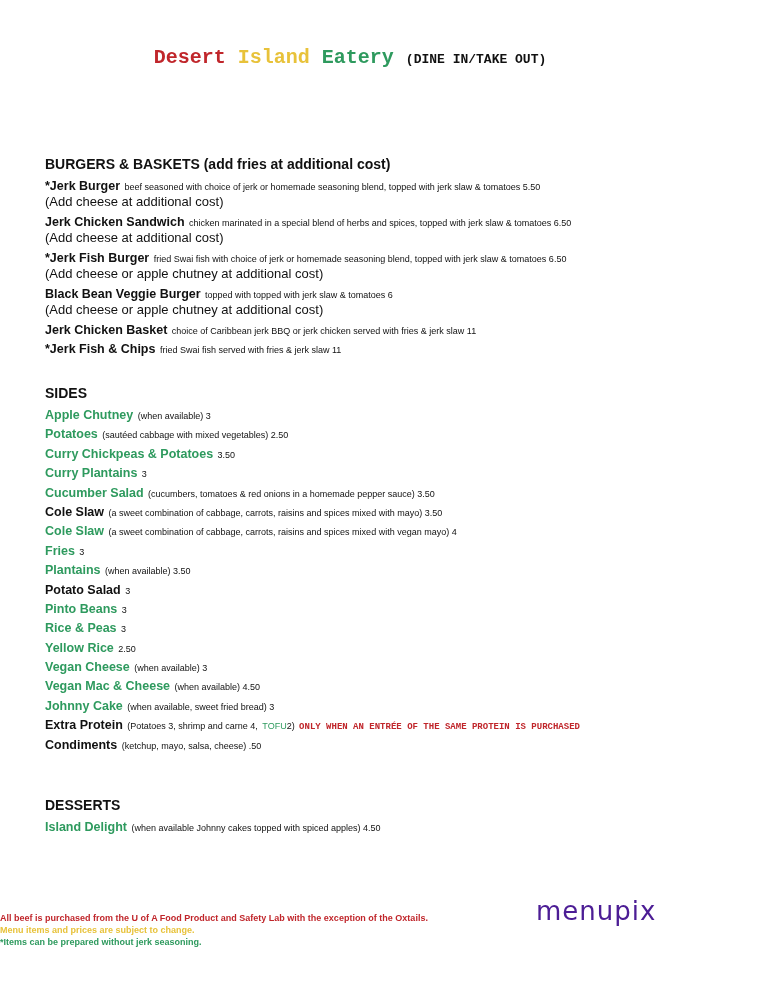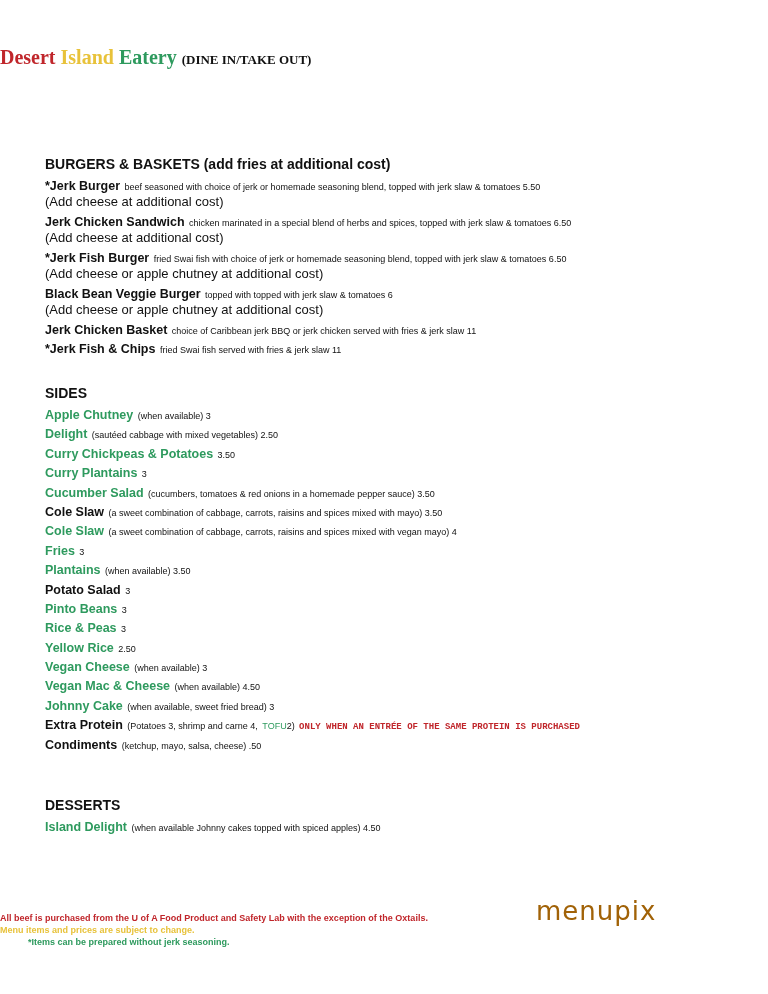--- a/index.html
+++ b/index.html
@@ -1,39 +1,39 @@
 <!DOCTYPE html>
 <html><head>
 <meta charset="utf-8">
 <style>
   html, body { margin: 0; padding: 0; background: #ffffff; }
   body { width: 768px; height: 994px; position: relative; overflow: hidden;
          font-family: "Liberation Sans", "DejaVu Sans", sans-serif; color: #111; }
-  .title { position: absolute; top: 46px; left: 0; width: 700px; 
-           font-family: Liberation Serif, serif; font-weight: bold; font-size: 20px; }
+  .title { position: absolute; top: 46px; left: 0; width: 700px; text-align: center;
+           font-family: Liberation Mono, monospace; font-weight: bold; font-size: 20px; }
   .title .t1 { color: #c0262b; }
   .title .t2 { color: #e8c23a; }
   .title .t3 { color: #2e9a5e; }
   .title .sub { color: #111; font-size: 13px; }
   .section { position: absolute; left: 45px; }
   .sec-head { font-weight: bold; font-size: 14px; color: #111; height: 22px; line-height: 22px; }
   .row { height: 19.4px; line-height: 19.4px; white-space: nowrap; }
   .row.note { height: 16.6px; line-height: 16.6px; font-size: 13px; }
   .name { font-weight: bold; font-size: 12.5px; }
   .desc { font-size: 9px; }
   .green { color: #2e9a5e; }
   .black { color: #111; }
   .red { color: #c0262b; font-weight: bold; font-size: 9px; font-family: Liberation Mono, monospace; }
   .tofu { color: #2e9a5e; font-size: 9px; }
   .footer { position: absolute; top: 912px; left: 0; width: 768px; font-size: 9px; font-weight: bold; }
   .footer div { height: 12px; line-height: 12px; }
   .f1 { color: #c0262b; }
   .f2 { color: #e8c23a; }
-  .f3 { color: #2e9a5e; padding-left: 28px; }
-  .watermark { position: absolute; top: 896px; left: 536px; font-size: 26px; color: #a16207;
+  .f3 { color: #2e9a5e; }
+  .watermark { position: absolute; top: 896px; left: 536px; font-size: 26px; color: #4c1d95;
                font-family: "DejaVu Sans", sans-serif; letter-spacing: 1px; }
 </style>
 </head>
 <body>
 
 <div class="title">
   <span class="t1">Desert</span>
   <span class="t2">Island</span>
   <span class="t3">Eatery</span>
   <span class="sub">(DINE IN/TAKE OUT)</span>
@@ -56,21 +56,21 @@
 
   <div class="row"><span class="name black">Jerk Chicken Basket</span> <span class="desc"> choice of Caribbean jerk BBQ  or jerk chicken served with fries &amp; jerk slaw 11</span></div>
 
   <div class="row"><span class="name black">*Jerk Fish &amp; Chips</span> <span class="desc">fried Swai fish served with fries &amp; jerk slaw 11</span></div>
 </div>
 
 <div class="section" style="top:382px;">
   <div class="sec-head">SIDES</div>
 
   <div class="row"><span class="name green">Apple Chutney</span> <span class="desc">(when available) 3</span></div>
-  <div class="row"><span class="name green">Delight</span> <span class="desc">(sautéed cabbage with mixed vegetables) 2.50</span></div>
+  <div class="row"><span class="name green">Potatoes</span> <span class="desc">(sautéed cabbage with mixed vegetables) 2.50</span></div>
   <div class="row"><span class="name green">Curry Chickpeas &amp; Potatoes</span> <span class="desc">3.50</span></div>
   <div class="row"><span class="name green">Curry Plantains</span> <span class="desc">3</span></div>
   <div class="row"><span class="name green">Cucumber Salad</span> <span class="desc">(cucumbers, tomatoes &amp; red onions in a homemade pepper sauce) 3.50</span></div>
   <div class="row"><span class="name black">Cole Slaw</span> <span class="desc">(a sweet combination of cabbage, carrots, raisins and spices mixed with mayo) 3.50</span></div>
   <div class="row"><span class="name green">Cole Slaw</span> <span class="desc">(a sweet combination of cabbage, carrots, raisins and spices mixed with vegan mayo) 4</span></div>
   <div class="row"><span class="name green">Fries</span> <span class="desc">3</span></div>
   <div class="row"><span class="name green">Plantains</span> <span class="desc">(when available) 3.50</span></div>
   <div class="row"><span class="name black">Potato Salad</span> <span class="desc">3</span></div>
   <div class="row"><span class="name green">Pinto Beans</span> <span class="desc">3</span></div>
   <div class="row"><span class="name green">Rice &amp; Peas</span> <span class="desc">3</span></div>

